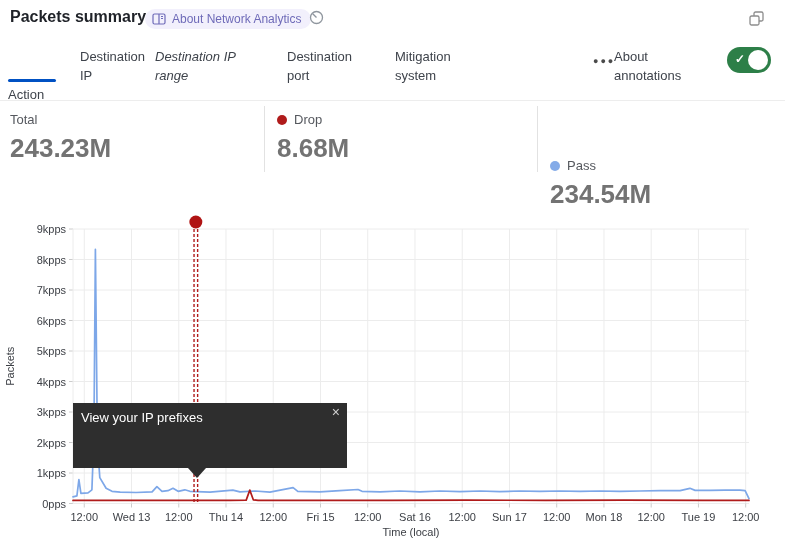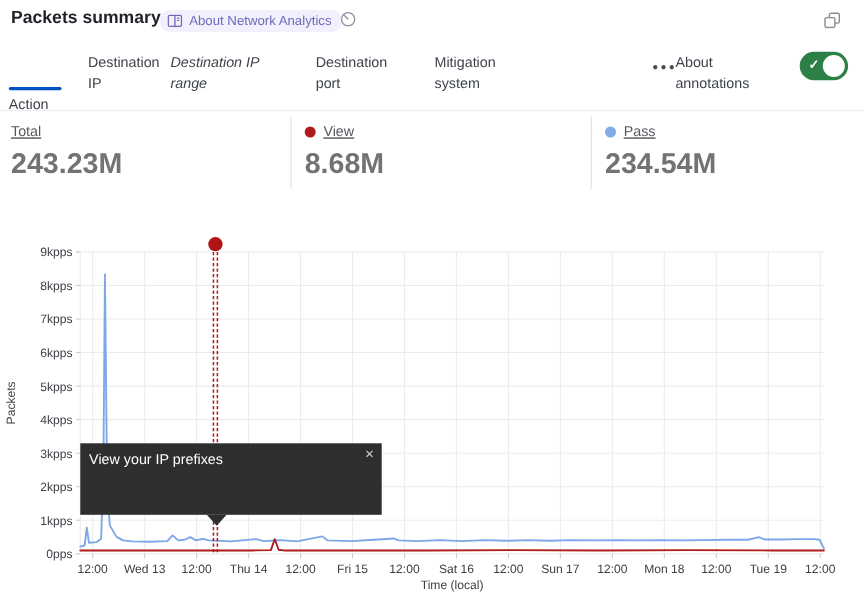--- a/index.html
+++ b/index.html
@@ -21,21 +21,21 @@
   .toggle{position:absolute;left:727px;top:47px;width:44px;height:26px;border-radius:13px;
     background:#2d7f48;cursor:pointer;}
   .toggle .check{position:absolute;left:8px;top:5px;color:#fff;font-size:12px;font-weight:bold;}
   .toggle .knob{position:absolute;right:3px;top:3px;width:20px;height:20px;border-radius:50%;background:#fff;}
   .tabs-separator{position:absolute;left:0;top:100px;width:785px;height:1px;background:#ededed;}
 
   
   .stat-label{font-size:13px;color:#55585e;}
   .stat-value{font-size:26px;font-weight:600;color:#737373;margin-top:6px;}
   .stat{position:absolute;top:112px;}
-  .stat .label-row{display:flex;align-items:center;gap:7px;text-decoration:underline;}
+  .stat .label-row{display:flex;align-items:center;gap:7px;}
   .dot{width:10px;height:10px;border-radius:50%;display:inline-block;}
   .stat-divider{position:absolute;top:106px;width:1px;height:66px;background:#e2e2e2;}
 
   
   #chart-svg{position:absolute;left:0;top:210px;}
   .grid{stroke:#ececec;stroke-width:1;}
   .tickmark{stroke:#cccccc;stroke-width:1;}
   .ylab,.xlab{font-size:11px;fill:#3d4046;font-family:"Liberation Sans",sans-serif;}
   .axis-title{font-size:11px;fill:#3d4046;font-family:"Liberation Sans",sans-serif;}
   .ann{stroke:#b01b1b;stroke-width:1.4;stroke-dasharray:3 2;}
@@ -99,26 +99,26 @@
   <div class="stat" style="left:10px;">
     <div class="label-row">
         <span class="stat-label">Total</span>
       </div>
     <div class="stat-value">243.23M</div>
   </div>
   <div class="stat-divider" style="left:264px;"></div>
   <div class="stat" style="left:277px;">
     <div class="label-row">
       <span class="dot" style="background: rgb(176, 27, 27);"></span>
-      <span class="stat-label">View</span>
+      <span class="stat-label">Drop</span>
     </div>
     <div class="stat-value">8.68M</div>
   </div>
   <div class="stat-divider" style="left:537px;"></div>
-  <div class="stat" style="left:550px;">
+  <div class="stat" style="left:550px;margin-top:46px;">
     <div class="label-row">
       <span class="dot" style="background: rgb(132, 171, 232);"></span>
       <span class="stat-label">Pass</span>
     </div>
     <div class="stat-value">234.54M</div>
   </div>
 
   <svg id="chart-svg" width="785" height="345">
       <line x1="73" y1="19" x2="749" y2="19" class="grid"></line>
       <line x1="69" y1="19" x2="73" y2="19" class="tickmark"></line>

